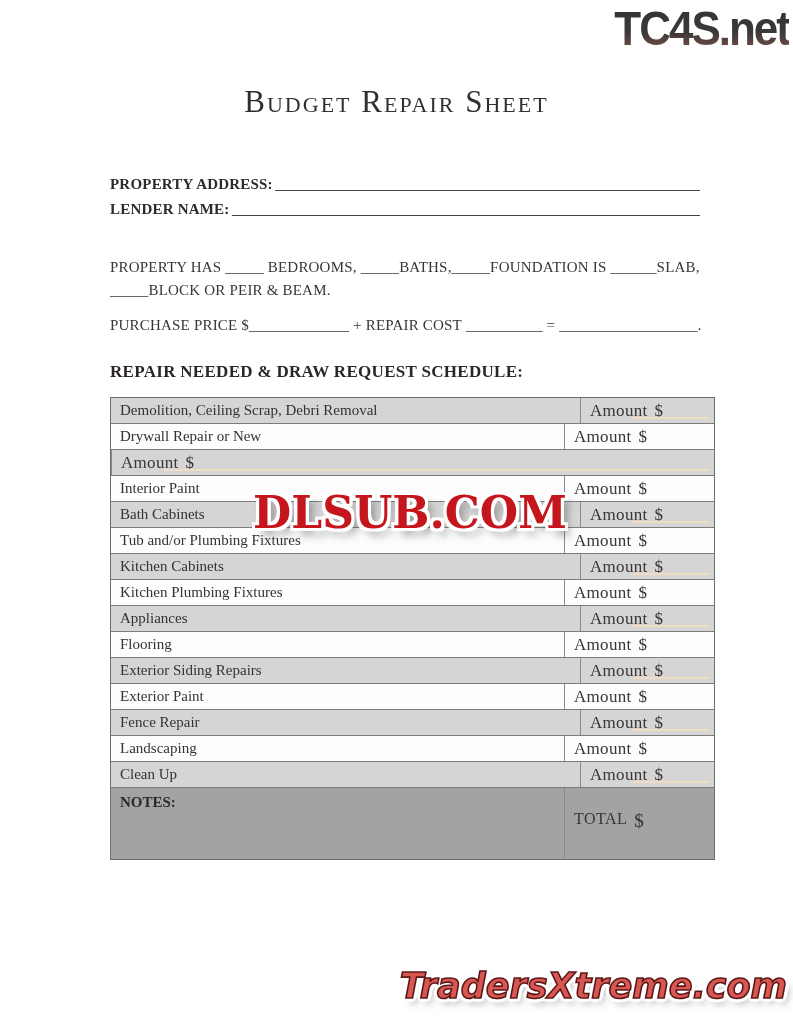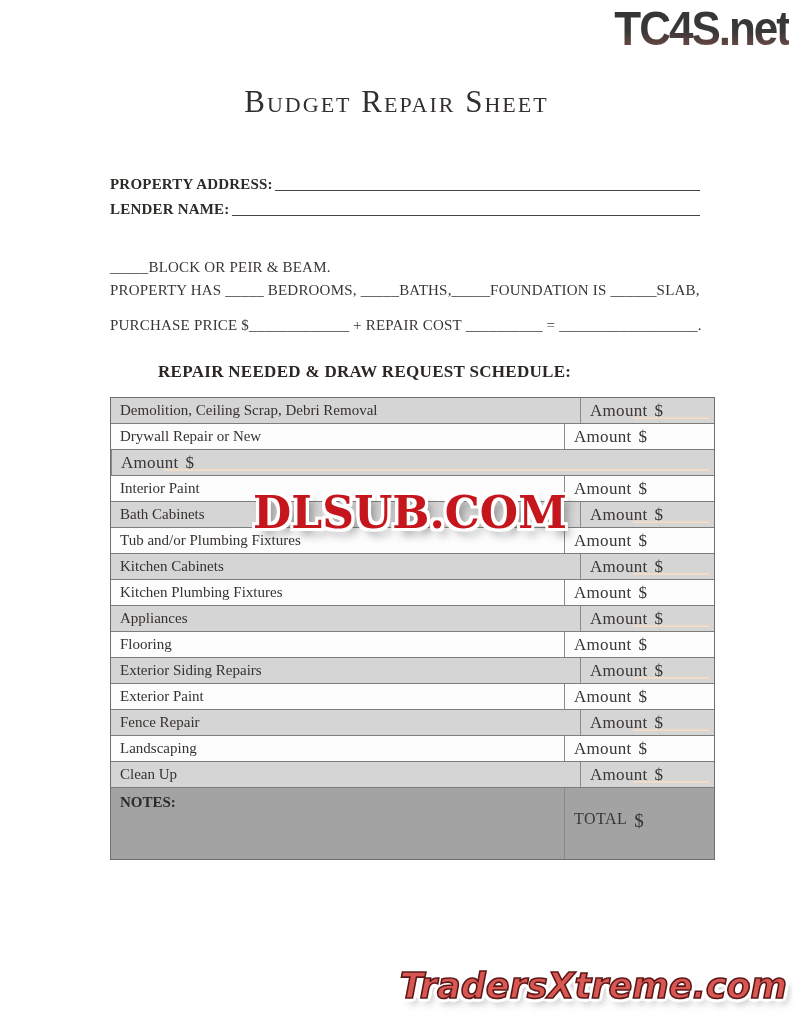--- a/index.html
+++ b/index.html
@@ -86,21 +86,20 @@
   .para-purchase { top: 314px; }
 
   .section-heading {
     position: absolute;
     left: 110px;
     top: 362px;
     font-size: 17px;
     font-weight: 700;
     letter-spacing: 0.3px;
     color: #2b2725;
-    margin-left: 48px;
   }
 
   
   .table {
     position: absolute;
     left: 110px;
     top: 397px;
     width: 605px;
     border: 1px solid #6f6f6f;
     background: #ffffff;
@@ -216,22 +215,22 @@
       <span class="field-label">PROPERTY ADDRESS:</span>
       <span class="field-line"></span>
     </div>
     <div class="field-row">
       <span class="field-label">LENDER NAME:</span>
       <span class="field-line"></span>
     </div>
   </div>
 
   <div class="para para-property">
+    <div>PROPERTY HAS _____ BEDROOMS, _____BATHS,_____FOUNDATION IS ______SLAB,</div>
     <div>_____BLOCK OR PEIR &amp; BEAM.</div>
-    <div>PROPERTY HAS _____ BEDROOMS, _____BATHS,_____FOUNDATION IS ______SLAB,</div>
   </div>
 
   <div class="para para-purchase">PURCHASE PRICE $_____________  + REPAIR COST __________ = __________________.</div>
 
   <div class="section-heading">REPAIR NEEDED &amp; DRAW REQUEST SCHEDULE:</div>
 
   <div class="table">
     <div>
         <div class="trow shaded">
           <div class="tcell-label">Demolition, Ceiling Scrap, Debri Removal</div>

